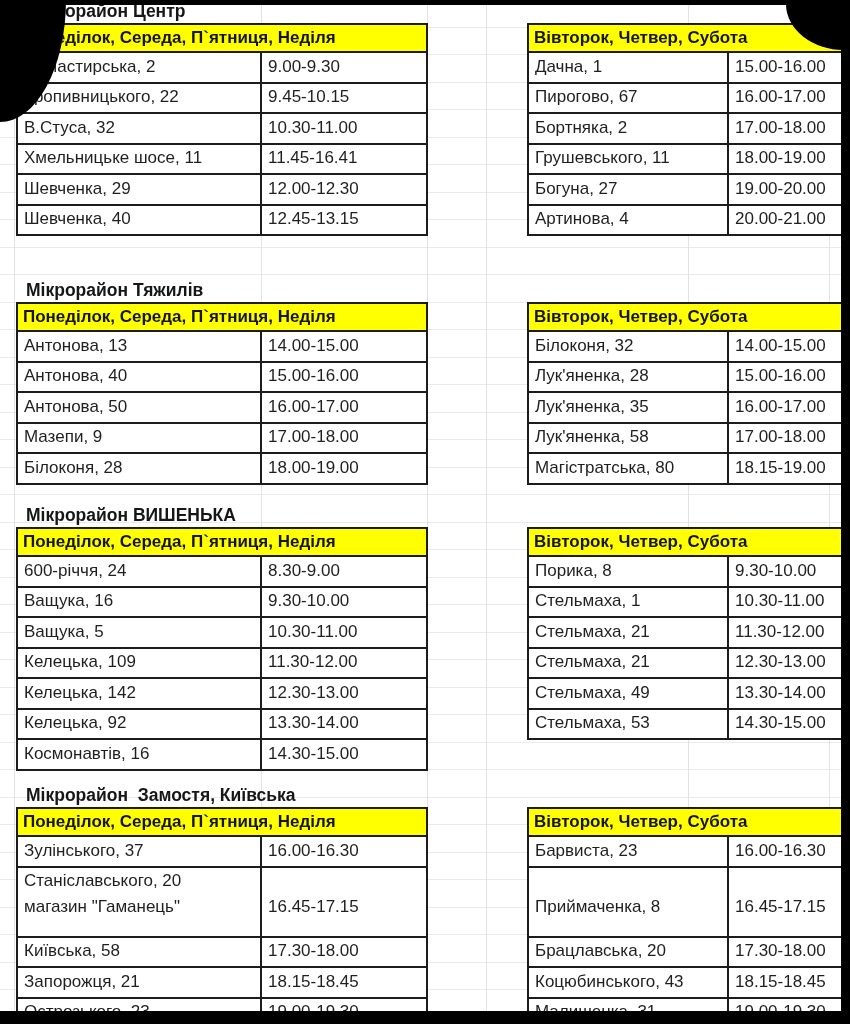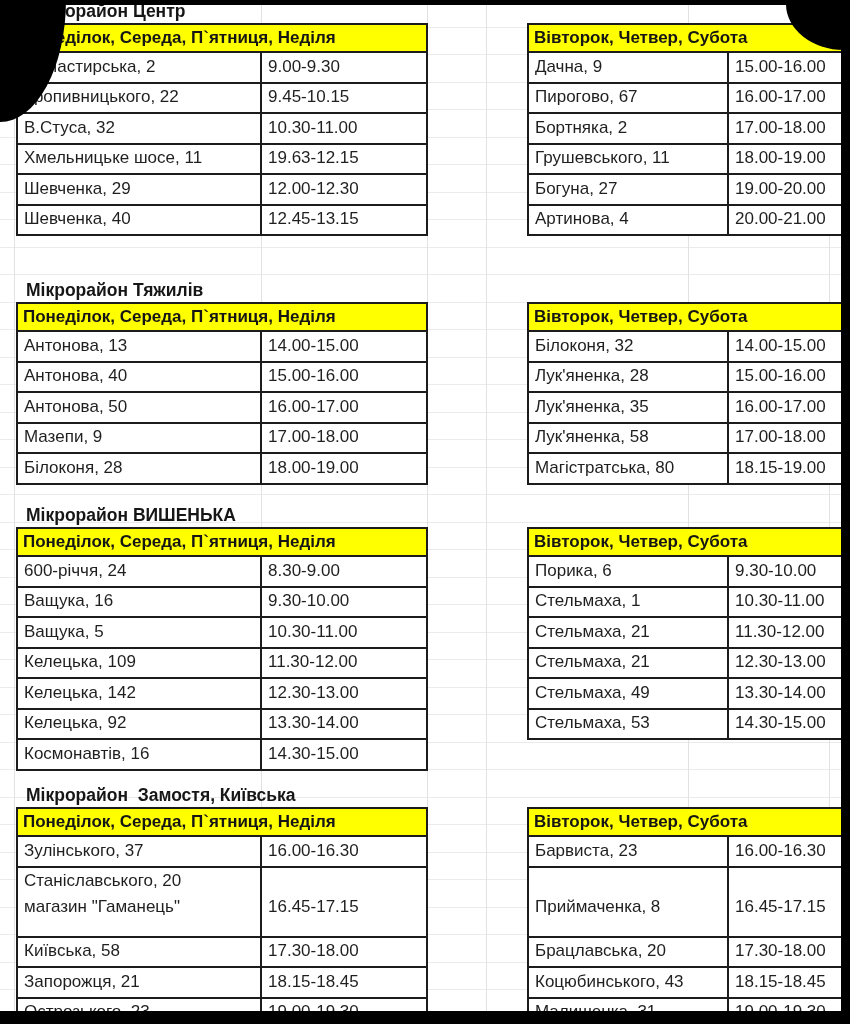--- a/index.html
+++ b/index.html
@@ -95,21 +95,21 @@
           <tr>
             <td>Кропивницького, 22</td>
             <td>9.45-10.15</td>
           </tr>
           <tr>
             <td>В.Стуса, 32</td>
             <td>10.30-11.00</td>
           </tr>
           <tr>
             <td>Хмельницьке шосе, 11</td>
-            <td>19.63-12.15</td>
+            <td>11.45-16.41</td>
           </tr>
           <tr>
             <td>Шевченка, 29</td>
             <td>12.00-12.30</td>
           </tr>
           <tr>
             <td>Шевченка, 40</td>
             <td>12.45-13.15</td>
           </tr>
         </tbody>
@@ -119,21 +119,21 @@
           <col class="c1">
           <col class="c2">
         </colgroup>
       <thead>
           <tr>
             <th colspan="2">Вівторок, Четвер, Субота</th>
           </tr>
         </thead>
       <tbody>
           <tr>
-            <td>Дачна, 9</td>
+            <td>Дачна, 1</td>
             <td>15.00-16.00</td>
           </tr>
           <tr>
             <td>Пирогово, 67</td>
             <td>16.00-17.00</td>
           </tr>
           <tr>
             <td>Бортняка, 2</td>
             <td>17.00-18.00</td>
           </tr>
@@ -271,21 +271,21 @@
           <col class="c1">
           <col class="c2">
         </colgroup>
       <thead>
           <tr>
             <th colspan="2">Вівторок, Четвер, Субота</th>
           </tr>
         </thead>
       <tbody>
           <tr>
-            <td>Порика, 6</td>
+            <td>Порика, 8</td>
             <td>9.30-10.00</td>
           </tr>
           <tr>
             <td>Стельмаха, 1</td>
             <td>10.30-11.00</td>
           </tr>
           <tr>
             <td>Стельмаха, 21</td>
             <td>11.30-12.00</td>
           </tr>

